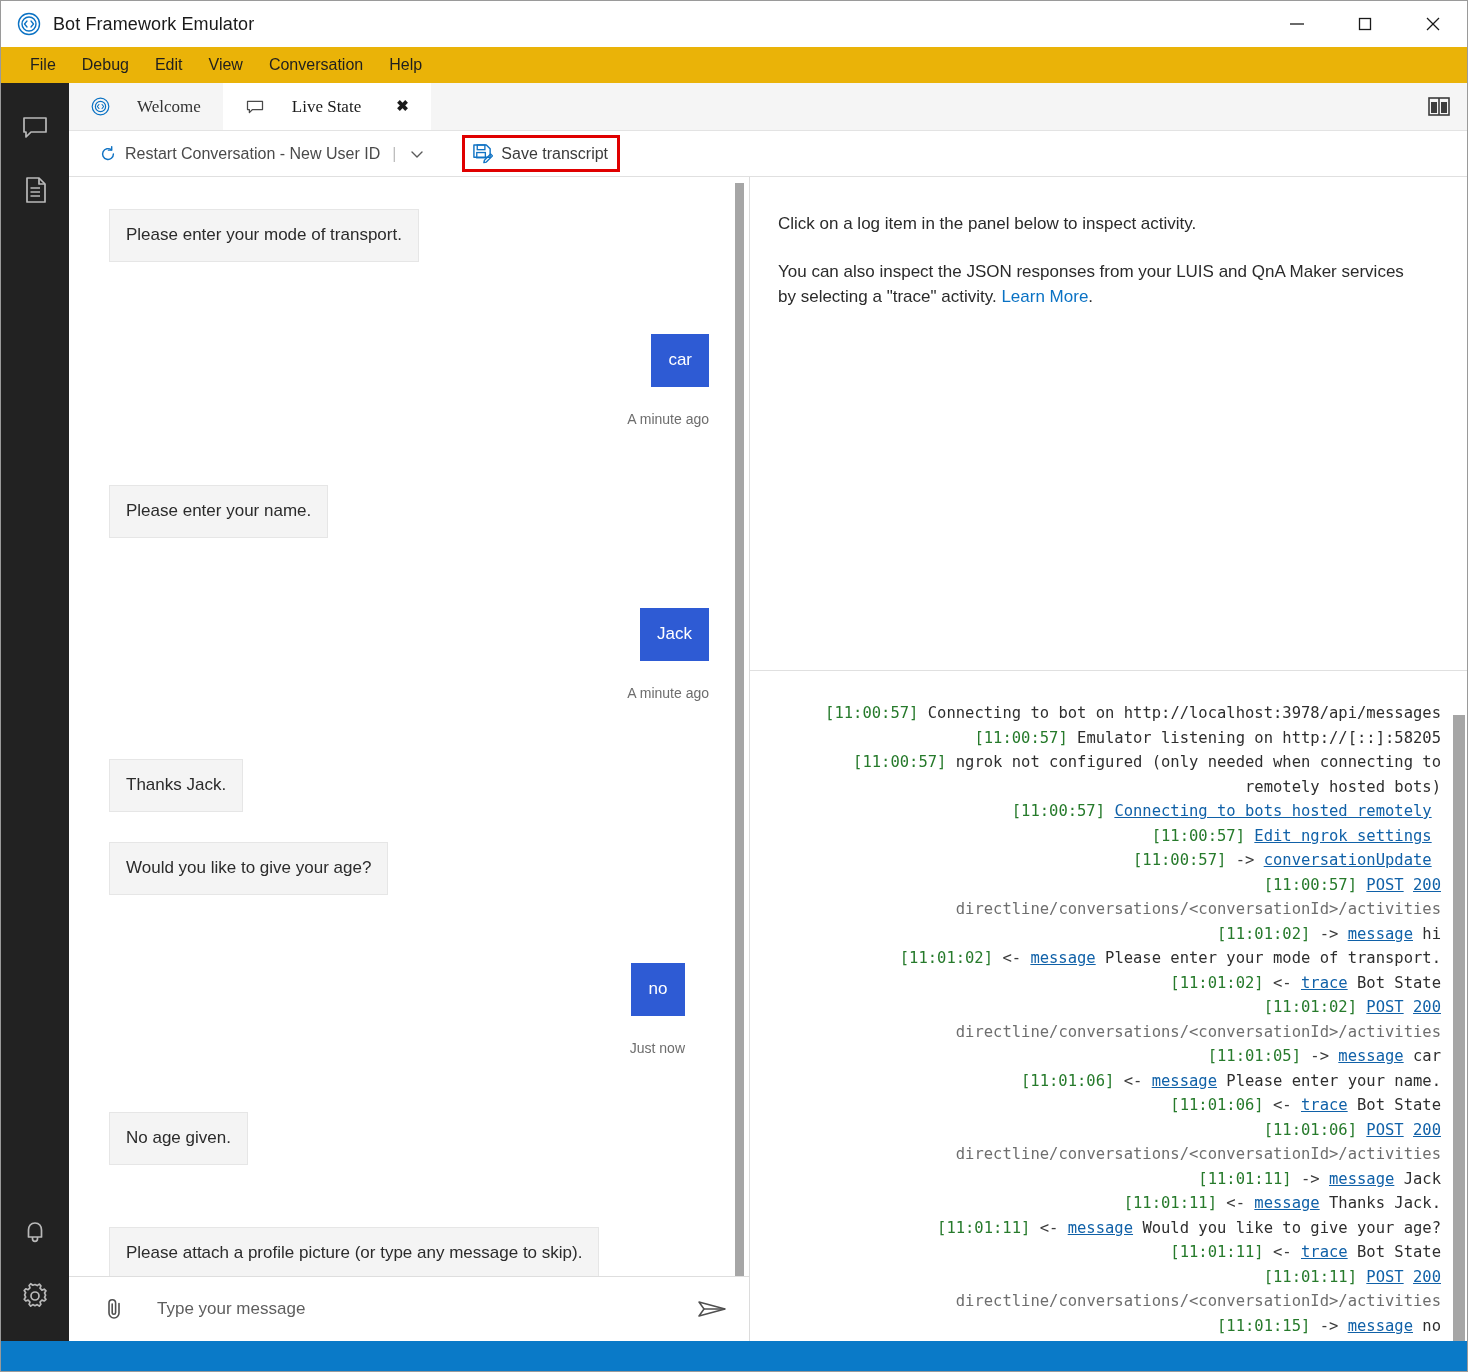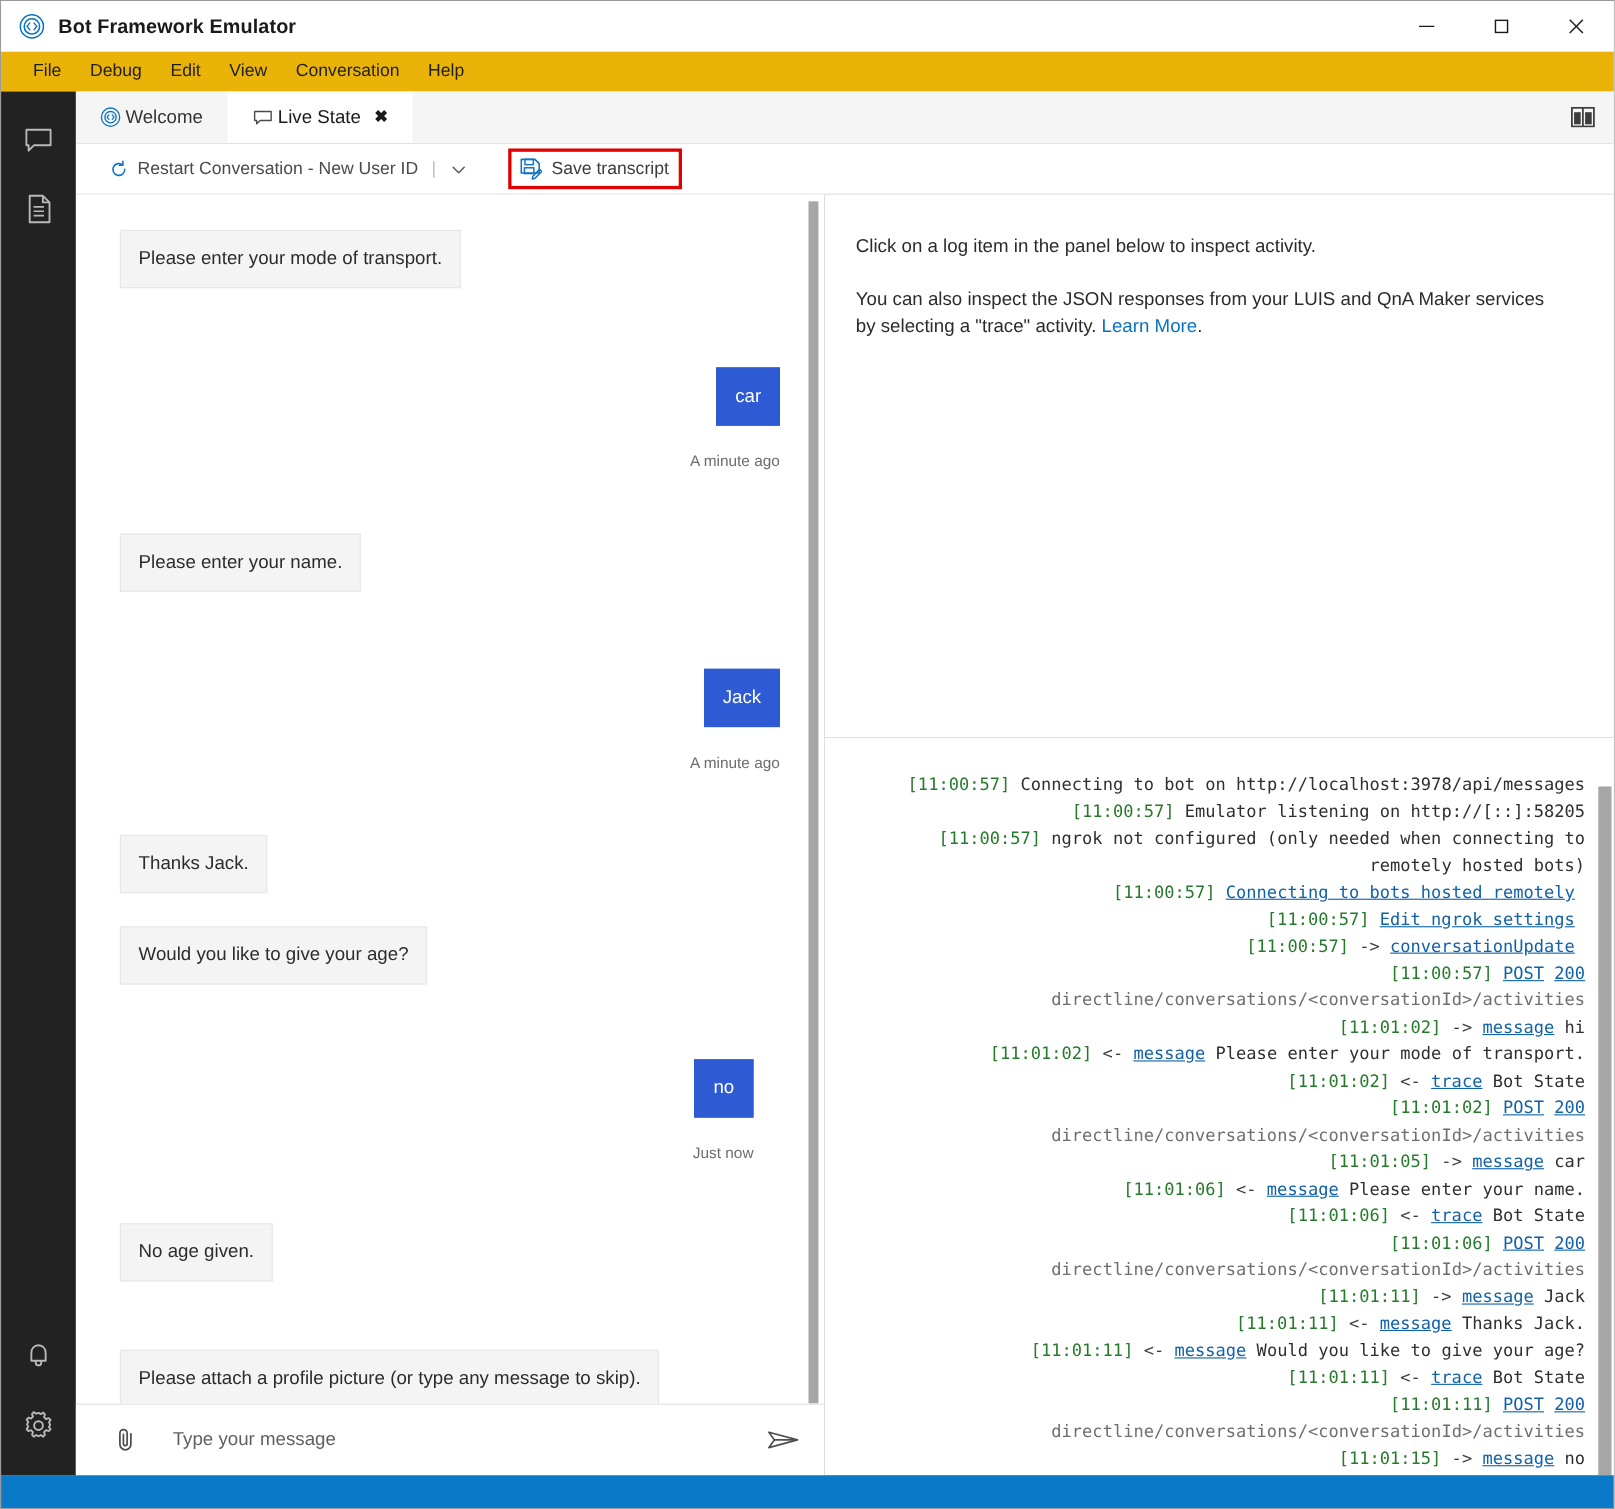--- a/index.html
+++ b/index.html
@@ -39,21 +39,21 @@
   .titlebar-logo {
     width: 24px; height: 24px;
     margin-left: 16px;
     margin-right: 12px;
     flex: none;
   }
   .titlebar-title {
     font-size: 18px;
     color: #1a1a1a;
     letter-spacing: 0.1px;
-    font-weight: 700;
+    font-weight: 400;
   }
   .win-controls {
     margin-left: auto;
     display: flex;
     height: 46px;
   }
   .win-btn {
     width: 68px;
     height: 46px;
     display: flex;
@@ -128,23 +128,24 @@
     border-bottom: 1px solid #e3e3e3;
     position: relative;
   }
   .tab {
     display: flex;
     align-items: center;
     padding: 0 22px;
     font-size: 17px;
     color: #333333;
     cursor: pointer;
-    gap: 4px;
+    gap: 27px;
     background: transparent;
     white-space: nowrap;
+    font-family: Liberation Serif, serif;
   }
   .tab.active {
     background: #ffffff;
     color: #1a1a1a;
   }
   .tab-icon { display: flex; align-items: center; }
   .tab-close {
     margin-left: 8px;
     font-size: 15px;
     font-weight: bold;

